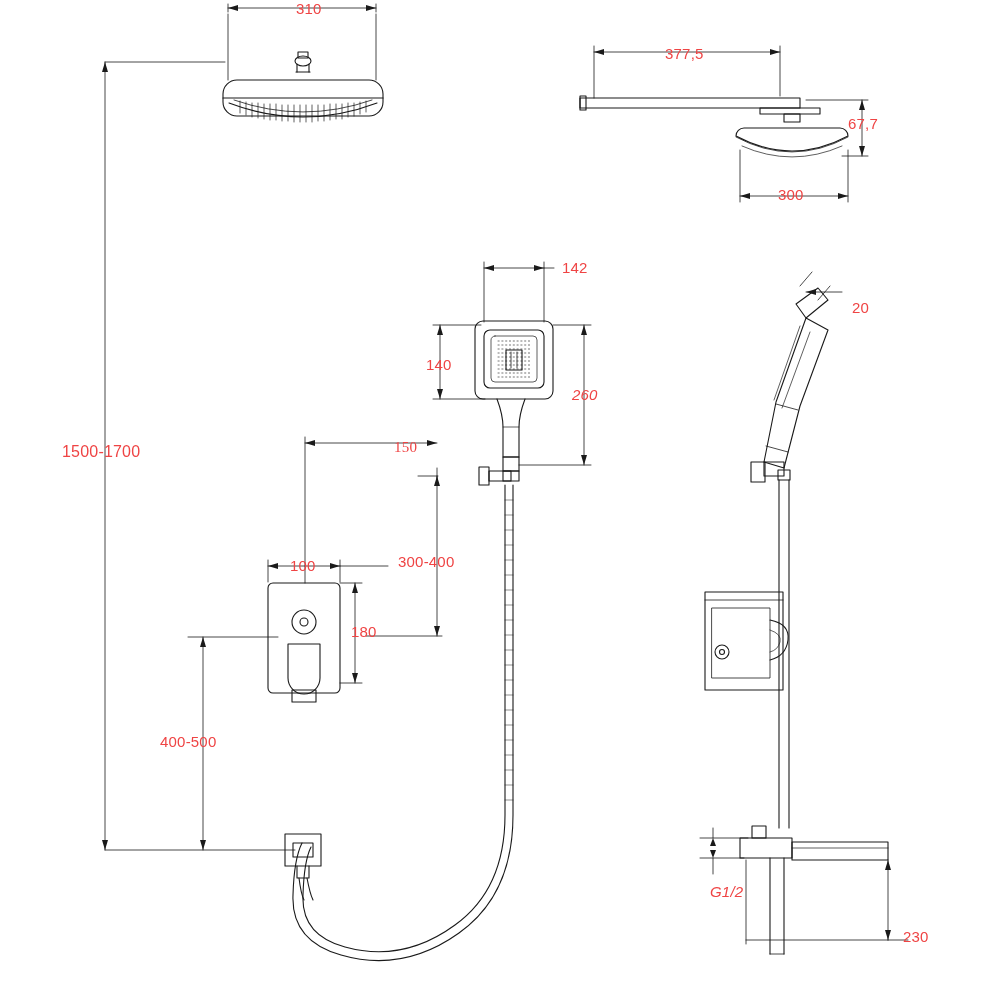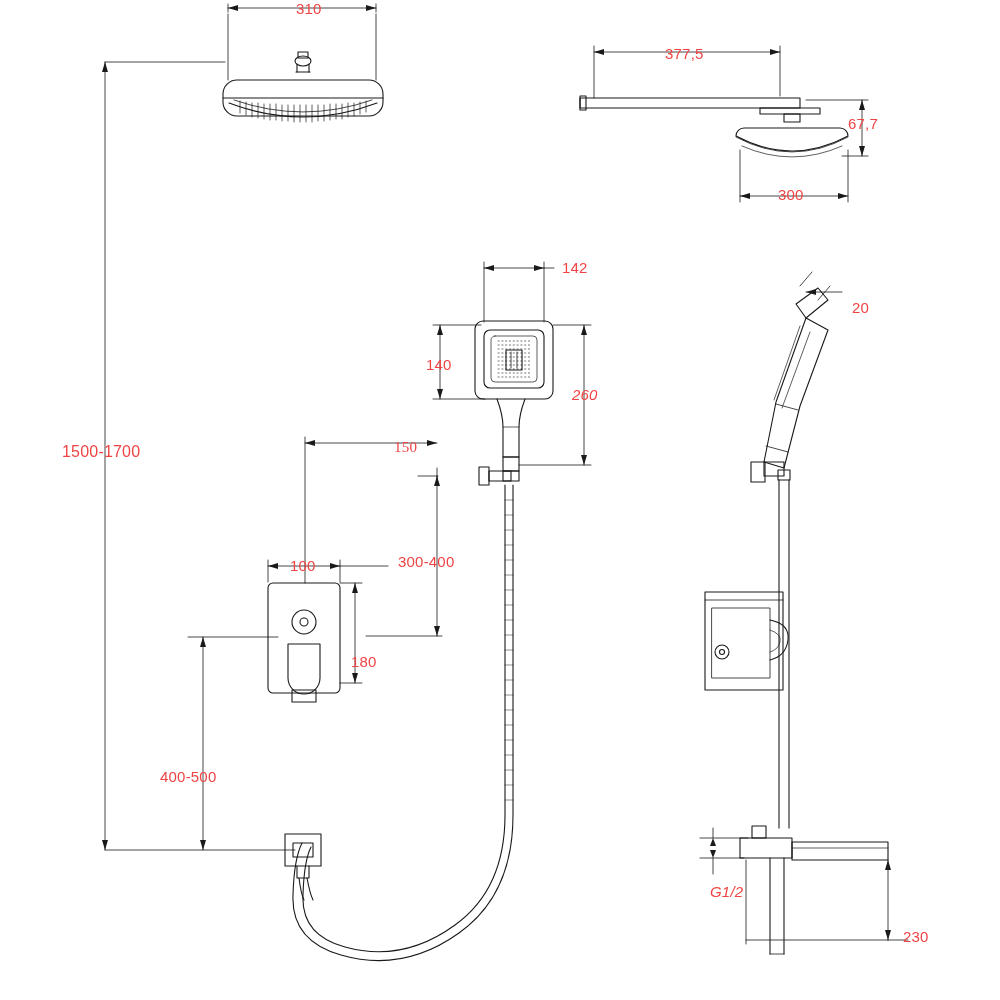--- a/index.html
+++ b/index.html
@@ -315,19 +315,19 @@
 
   <div class="dimtext" style="left:562px; top:259px;">142</div>
   <div class="dimtext" style="left:426px; top:356px;">140</div>
   <div class="dimtext" style="left:572px; top:386px;font-style:italic;">260</div>
   <div class="dimtext" style="left:394px; top:439px;font-family:Liberation Serif, serif;">150</div>
   <div class="dimtext" style="left:852px; top:299px;">20</div>
 
   <div class="dimtext big" style="left:62px; top:443px;">1500-1700</div>
   <div class="dimtext" style="left:398px; top:547px;margin-top:6px;">300-400</div>
   <div class="dimtext" style="left:290px; top:557px;">100</div>
-  <div class="dimtext" style="left:351px; top:653px;text-align:center;">180</div>
-  <div class="dimtext" style="left:160px; top:768px;">400-500</div>
+  <div class="dimtext" style="left:351px; top:623px;text-align:center;">180</div>
+  <div class="dimtext" style="left:160px; top:733px;">400-500</div>
 
   <div class="dimtext" style="left:710px; top:883px;font-style:italic;">G1/2</div>
   <div class="dimtext" style="left:903px; top:928px;">230</div>
 
 </div>
 
 </body></html>

